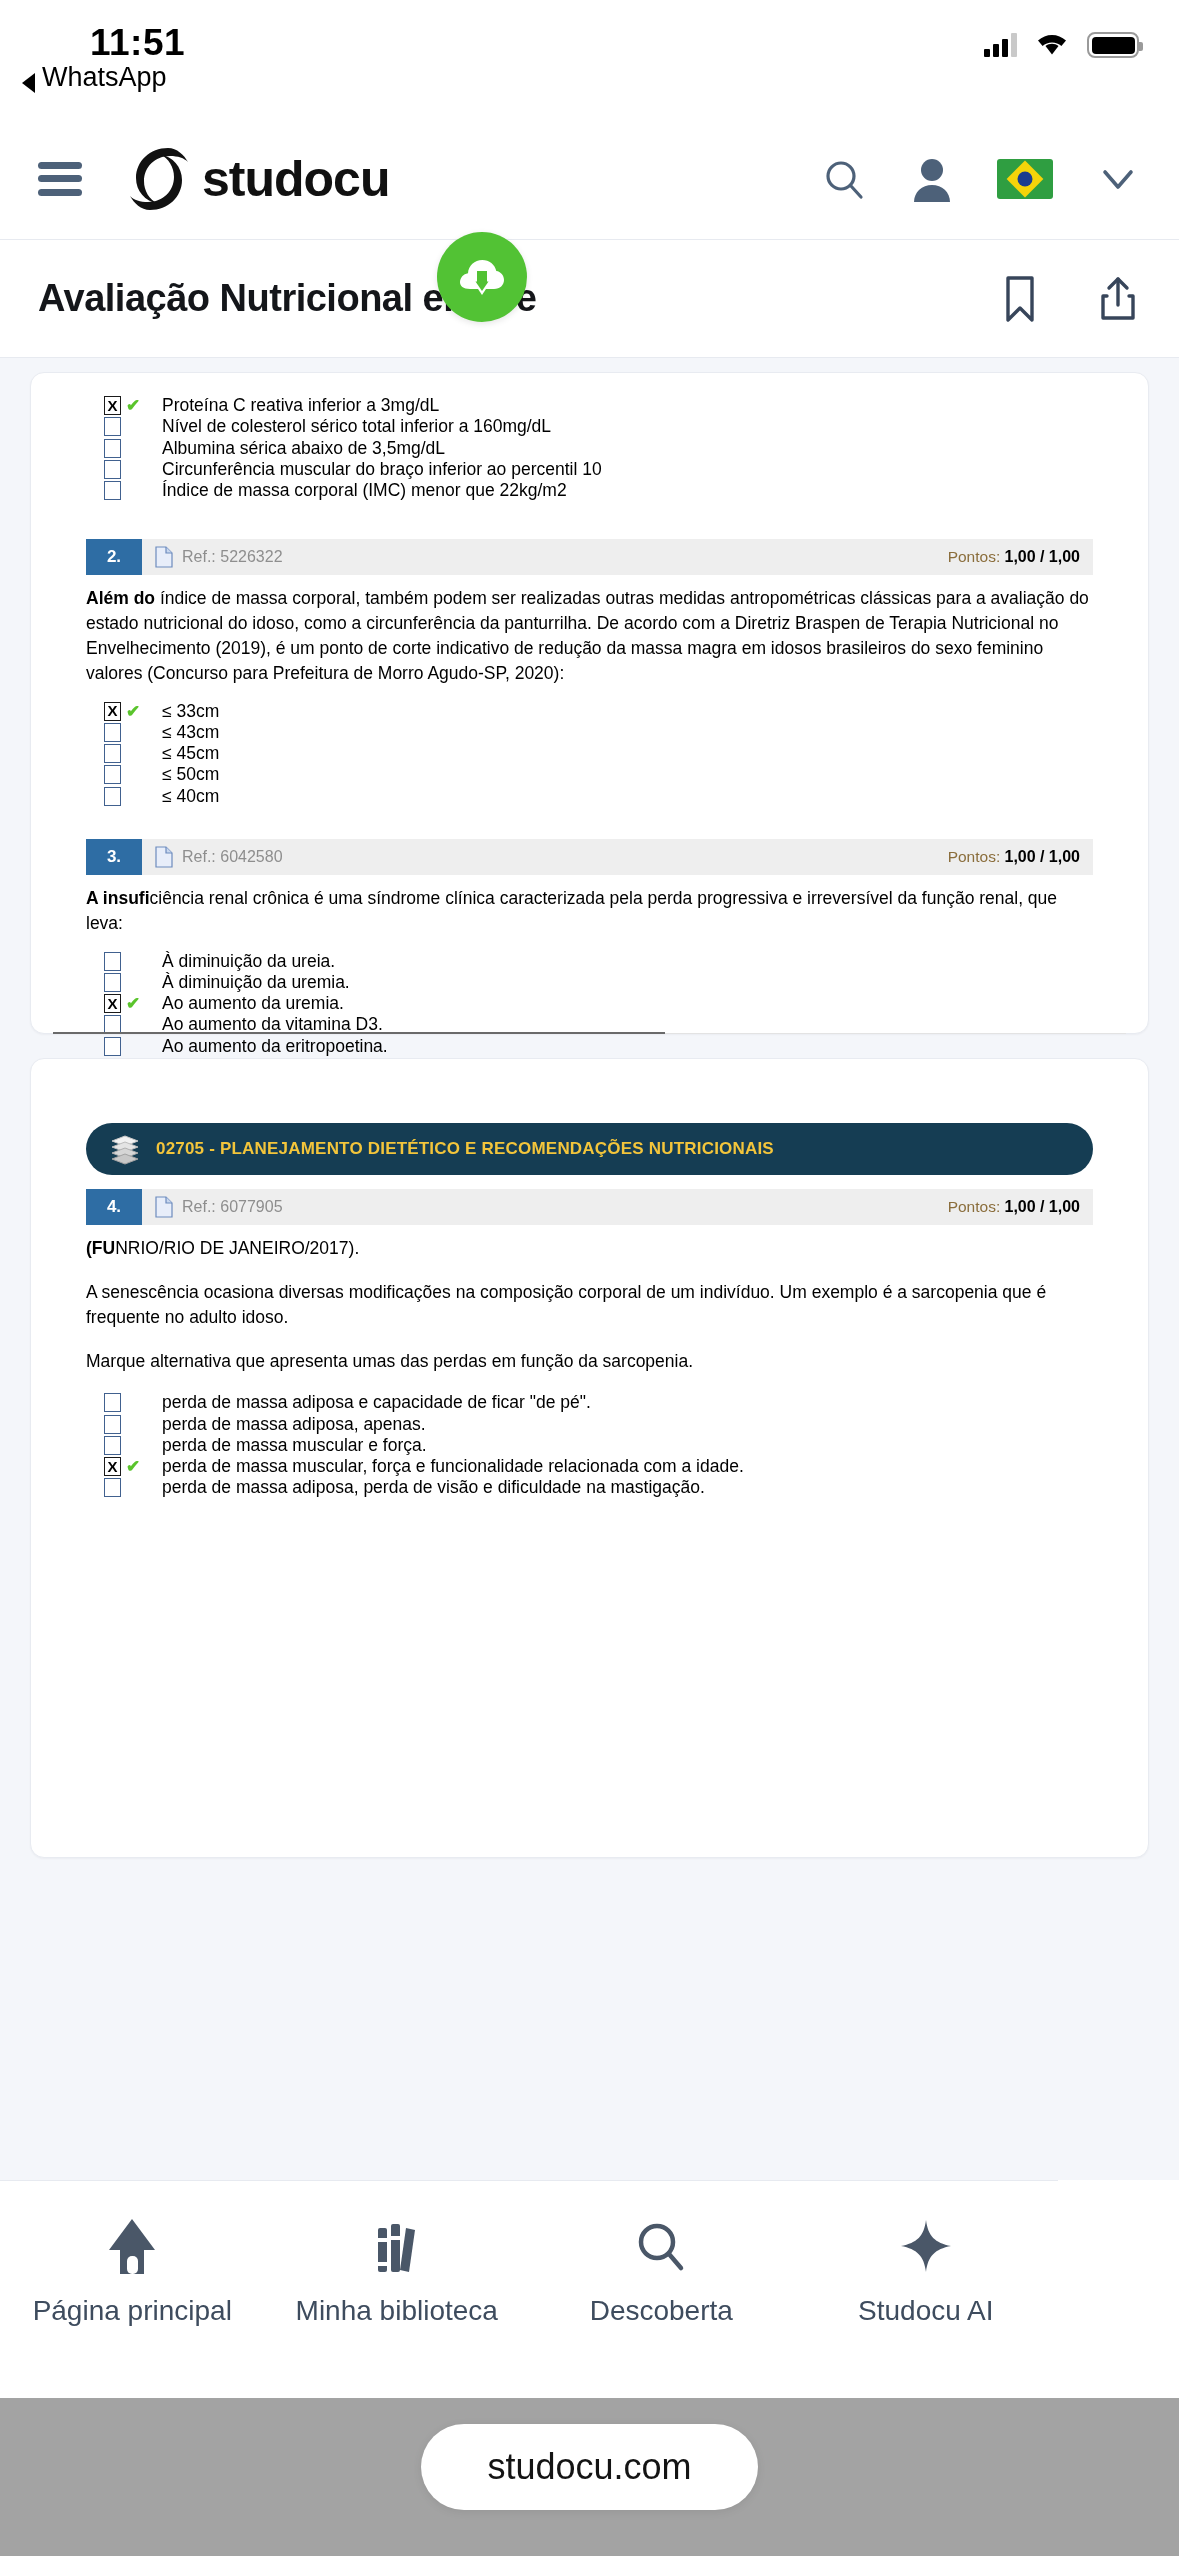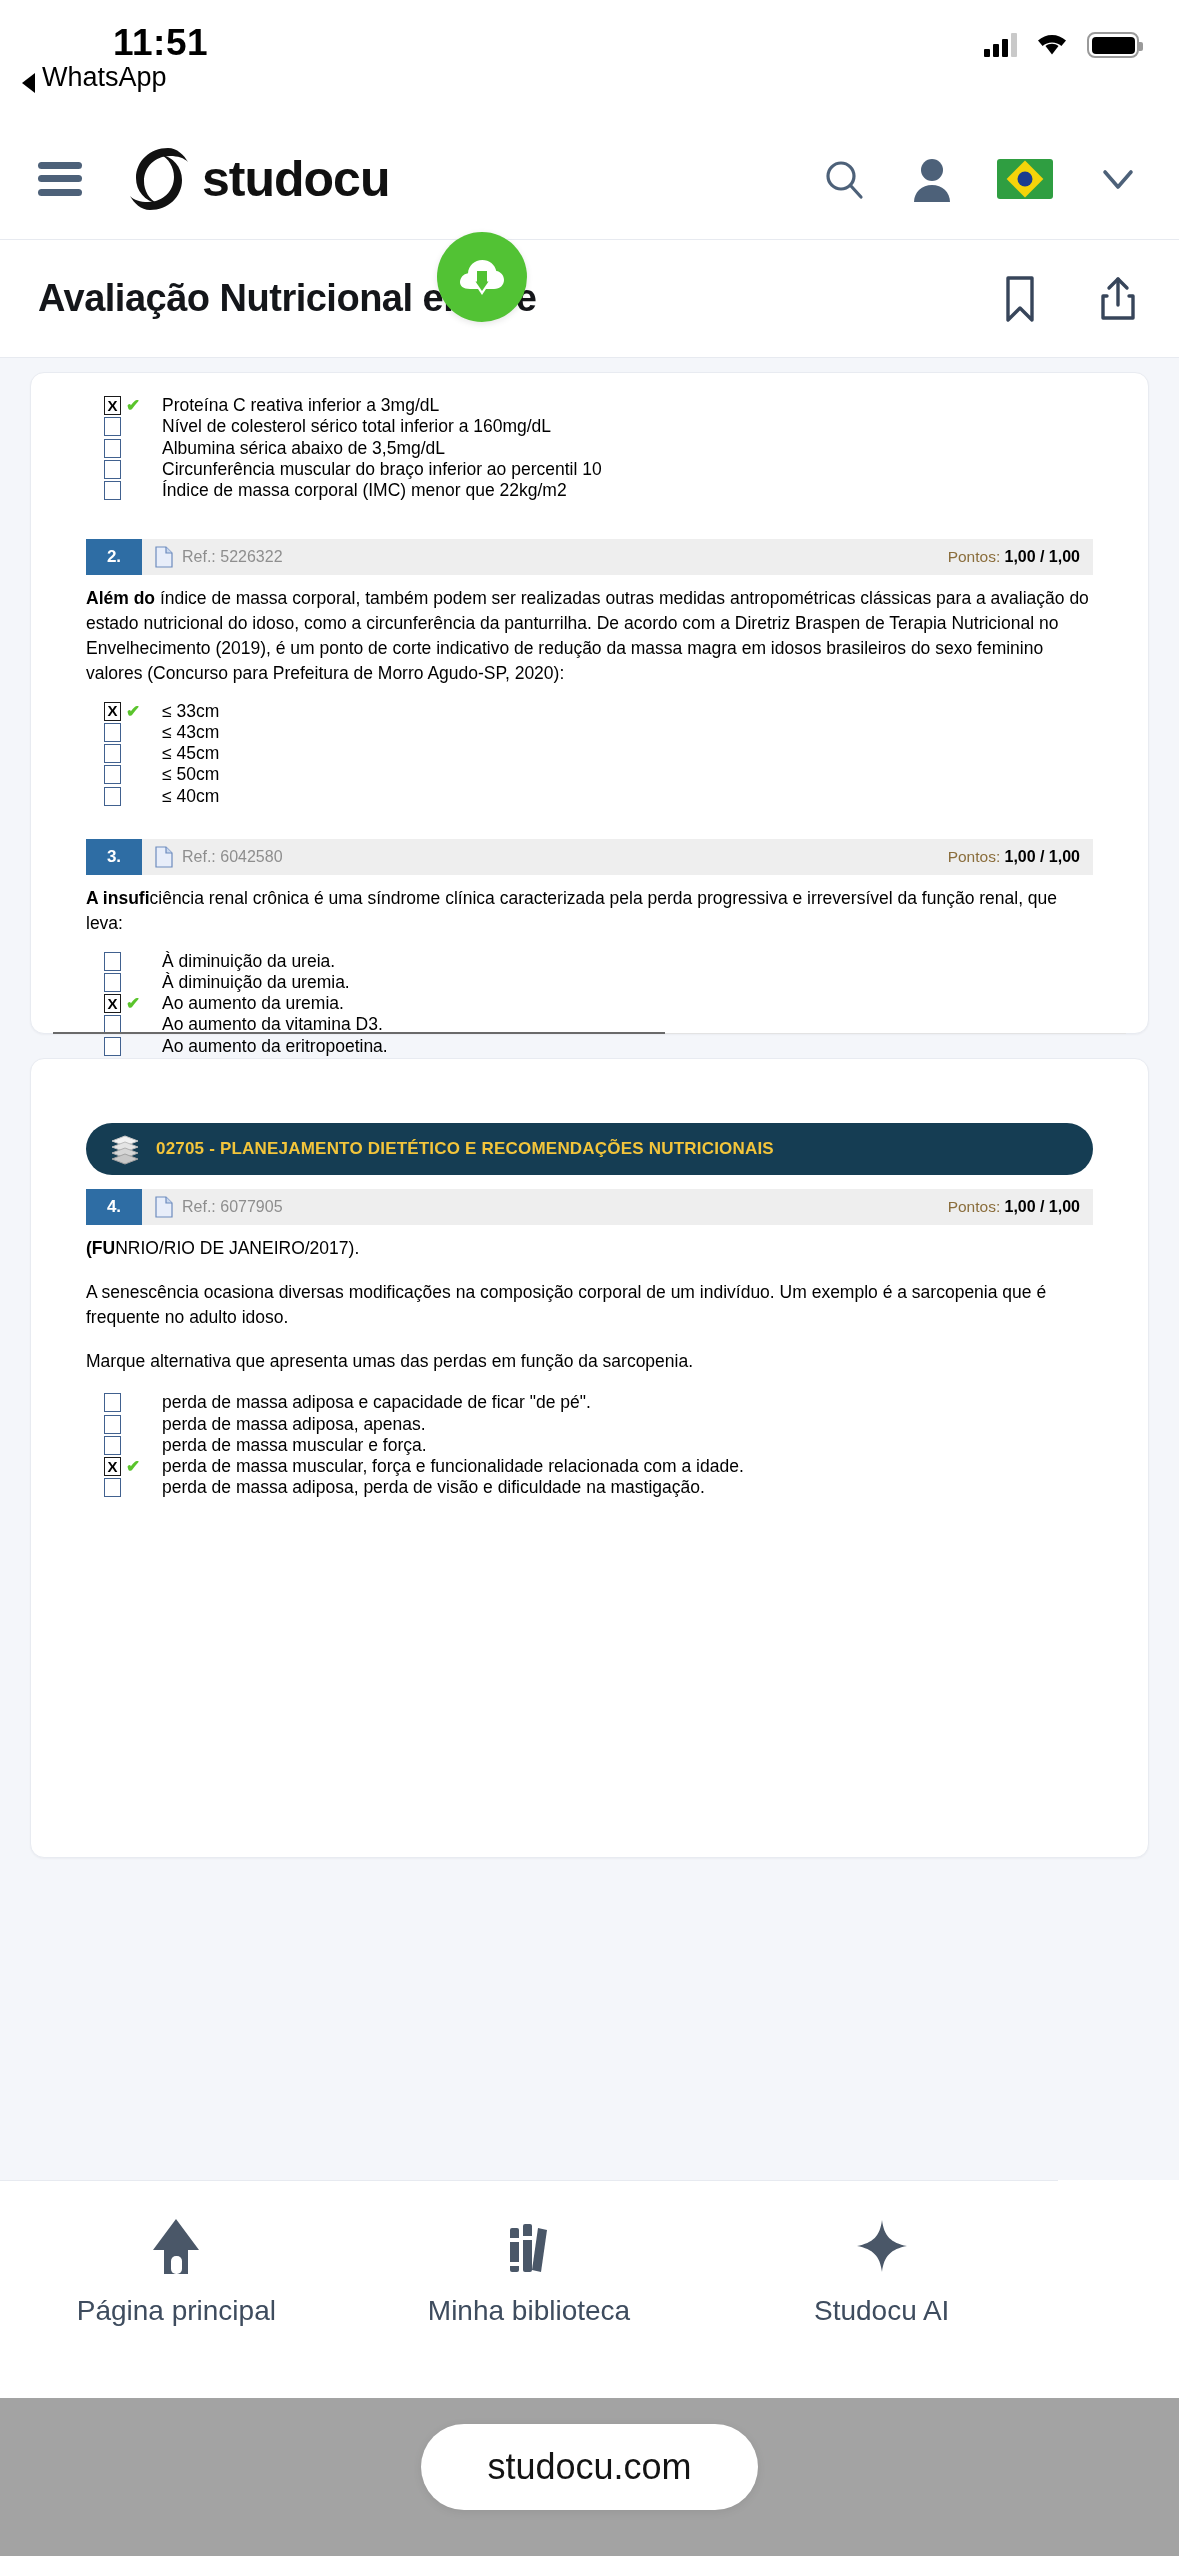--- a/index.html
+++ b/index.html
@@ -11,21 +11,21 @@
     overflow:hidden;
     position:relative;
   }
 
   
   .statusbar{
     height:118px; position:relative; background:#fff;
   }
   .sb-time{
     position:absolute; left:90px; top:22px;
-    font-size:37px; font-weight:600; color:#000; letter-spacing:.5px;margin-left:23px;
+    font-size:37px; font-weight:600; color:#000; letter-spacing:.5px;
   }
   .sb-back{
     position:absolute; left:22px; top:62px;
     font-size:27px; color:#000; display:flex; align-items:flex-end; gap:7px;
   }
   .sb-back .tri{
     width:0;height:0;border-top:10px solid transparent;border-bottom:10px solid transparent;
     border-right:13px solid #000; display:inline-block;
   }
   .sb-right{
@@ -525,20 +525,29 @@
         <rect x="23" y="8" width="9" height="48" rx="2" fill="#4a5768"></rect>
         <rect x="23" y="20" width="9" height="4" fill="#fff"></rect>
         <path d="M38 12l9 2-6 42-9-2z" fill="#4a5768"></path>
       </svg>
     </span>
     <span class="tab-label">Minha biblioteca</span>
   </div>
   <div class="tab">
     <span class="tab-ic">
       <svg width="58" height="60" viewBox="0 0 58 60">
+          <circle cx="25" cy="26" r="16" fill="none" stroke="#4a5768" stroke-width="4.5"></circle>
+          <line x1="37" y1="38" x2="49" y2="52" stroke="#4a5768" stroke-width="4.5" stroke-linecap="round"></line>
+        </svg>
+    </span>
+    <span class="tab-label">Descoberta</span>
+  </div>
+  <div class="tab">
+    <span class="tab-ic">
+      <svg width="58" height="60" viewBox="0 0 58 60">
           <path d="M29 4c2 16 9 23 25 26-16 3-23 10-25 26-2-16-9-23-25-26 16-3 23-10 25-26z" fill="#4a5768"></path>
         </svg>
     </span>
     <span class="tab-label">Studocu AI</span>
   </div>
 </div>
 
 <div class="urlbar">
   <div class="url-pill">studocu.com</div>
 </div>

